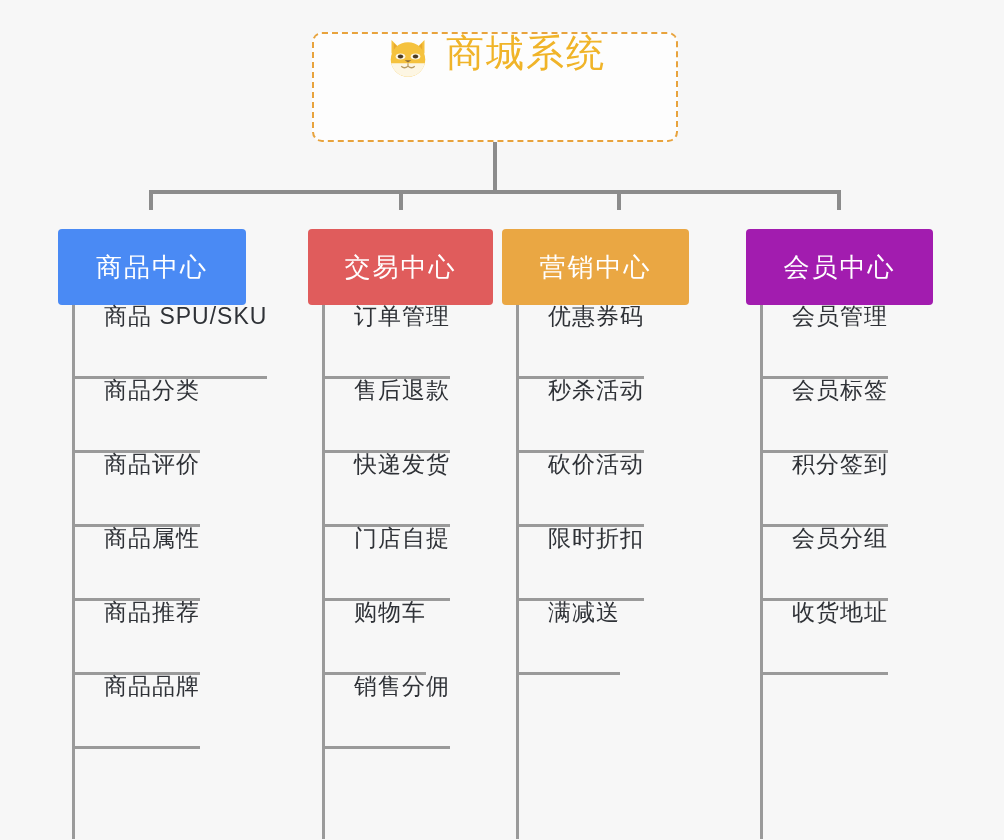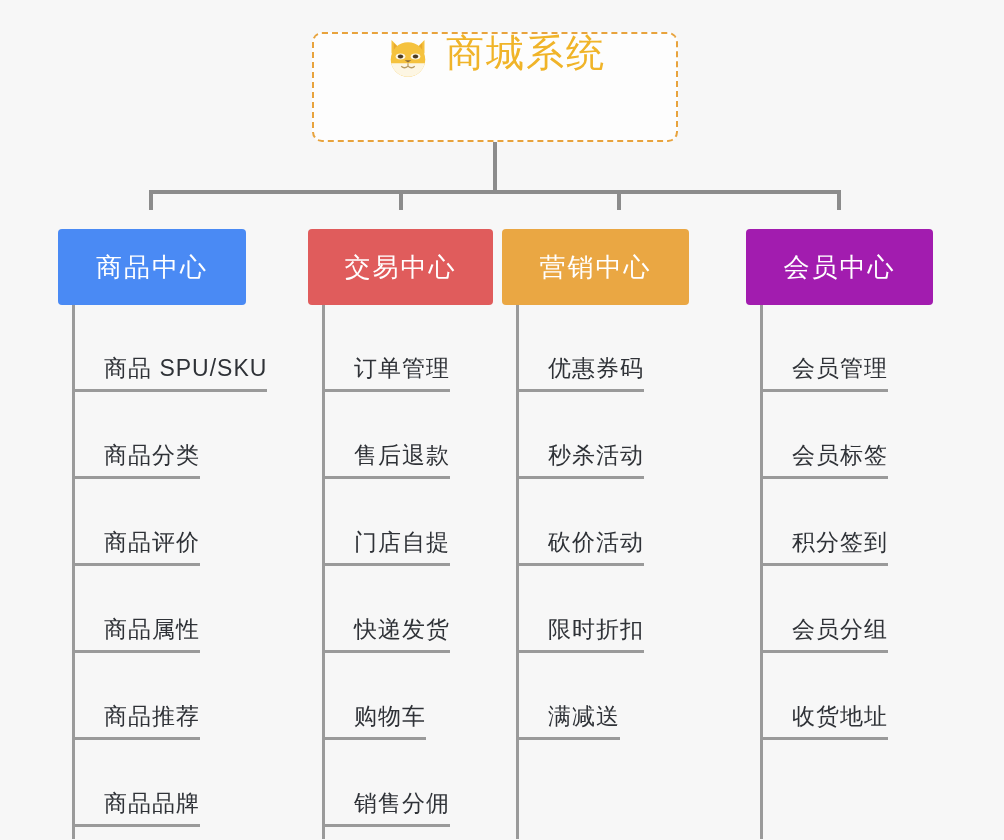--- a/index.html
+++ b/index.html
@@ -80,24 +80,23 @@
   }
   .rail {
     position: absolute;
     left: 14px;
     top: 0;
     width: 3px;
     background: #9a9a9a;
   }
   .leaf {
     position: relative;
-    height: 87px;
+    height: 74px;
     box-sizing: border-box;
     display: flex;
-    align-items: flex-end;
     padding-left: 46px;
   }
   .leaf-label {
     position: relative;
     font-size: 23px;
     color: #2f3237;
     line-height: 1;
     padding-bottom: 9px;
     border-bottom: 3px solid #9a9a9a;
     white-space: nowrap;
@@ -185,25 +184,25 @@
       <div class="leaf">
           <span class="leaf-connector" style="width:32px;"></span>
           <span class="leaf-label">订单管理</span>
         </div>
       <div class="leaf">
           <span class="leaf-connector" style="width:32px;"></span>
           <span class="leaf-label">售后退款</span>
         </div>
       <div class="leaf">
           <span class="leaf-connector" style="width:32px;"></span>
+          <span class="leaf-label">快递发货</span>
+        </div>
+      <div class="leaf">
+          <span class="leaf-connector" style="width:32px;"></span>
           <span class="leaf-label">门店自提</span>
-        </div>
-      <div class="leaf">
-          <span class="leaf-connector" style="width:32px;"></span>
-          <span class="leaf-label">快递发货</span>
         </div>
       <div class="leaf">
           <span class="leaf-connector" style="width:32px;"></span>
           <span class="leaf-label">购物车</span>
         </div>
       <div class="leaf">
           <span class="leaf-connector" style="width:32px;"></span>
           <span class="leaf-label">销售分佣</span>
         </div>
     </div>

